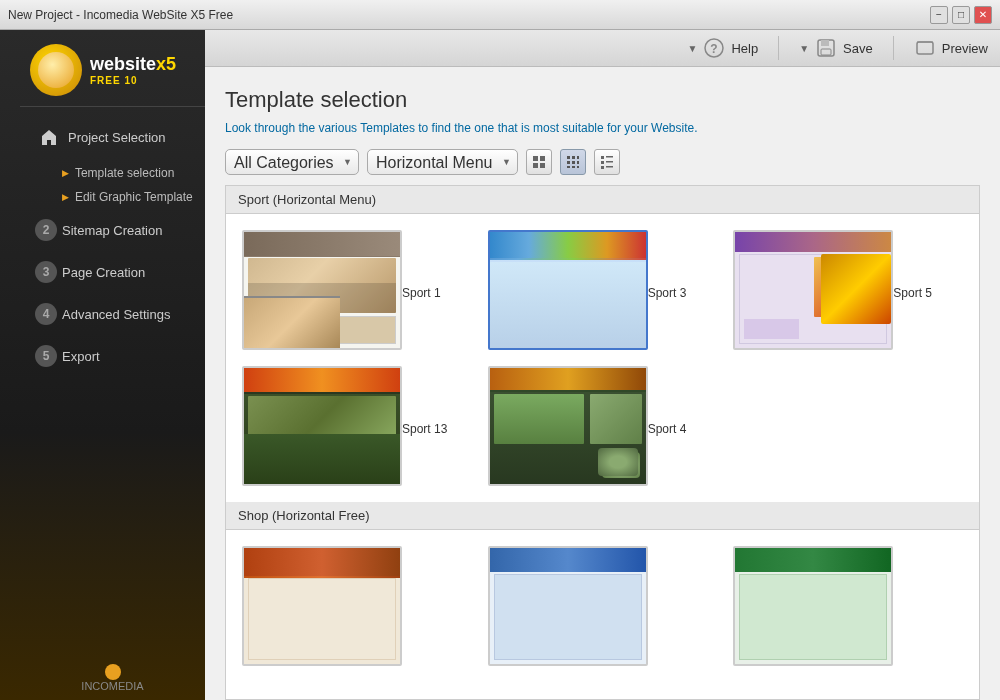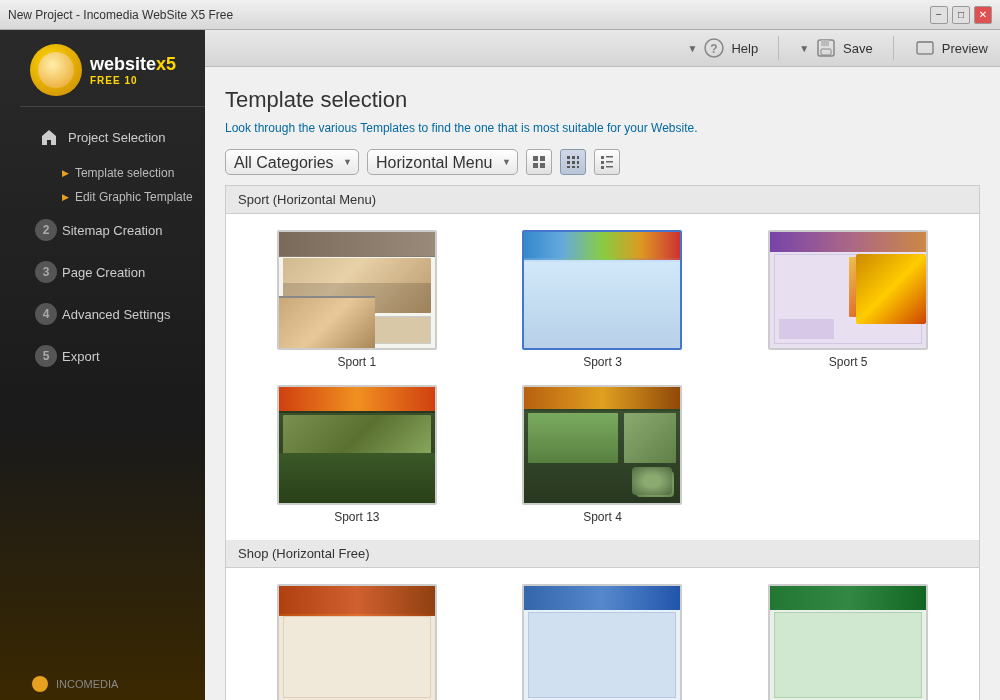--- a/index.html
+++ b/index.html
@@ -108,21 +108,22 @@
     .nav-subitem .arrow { color: #e8a020; font-size: 9px; }
 
     
     #sidebar-footer {
       margin-top: auto;
       padding: 8px 12px;
       font-size: 11px;
       color: #888;
       display: flex;
       align-items: center;
-      gap: 8px;
+      gap: 0;
+      flex-direction: column;
     }
     .incomedia-logo {
       width: 16px; height: 16px;
       background: #e8a020;
       border-radius: 50%;
     }
 
     
     #content {
       flex: 1;
@@ -241,21 +242,21 @@
 
     .template-grid {
       display: grid;
       grid-template-columns: repeat(3, 1fr);
       gap: 16px;
       padding: 16px;
     }
 
     .template-item {
       display: flex;
-      flex-direction: column;
+      flex-direction: row;
       align-items: center;
       cursor: pointer;
     }
 
     .template-thumb {
       width: 160px;
       height: 120px;
       border: 2px solid #ccc;
       border-radius: 2px;
       overflow: hidden;

